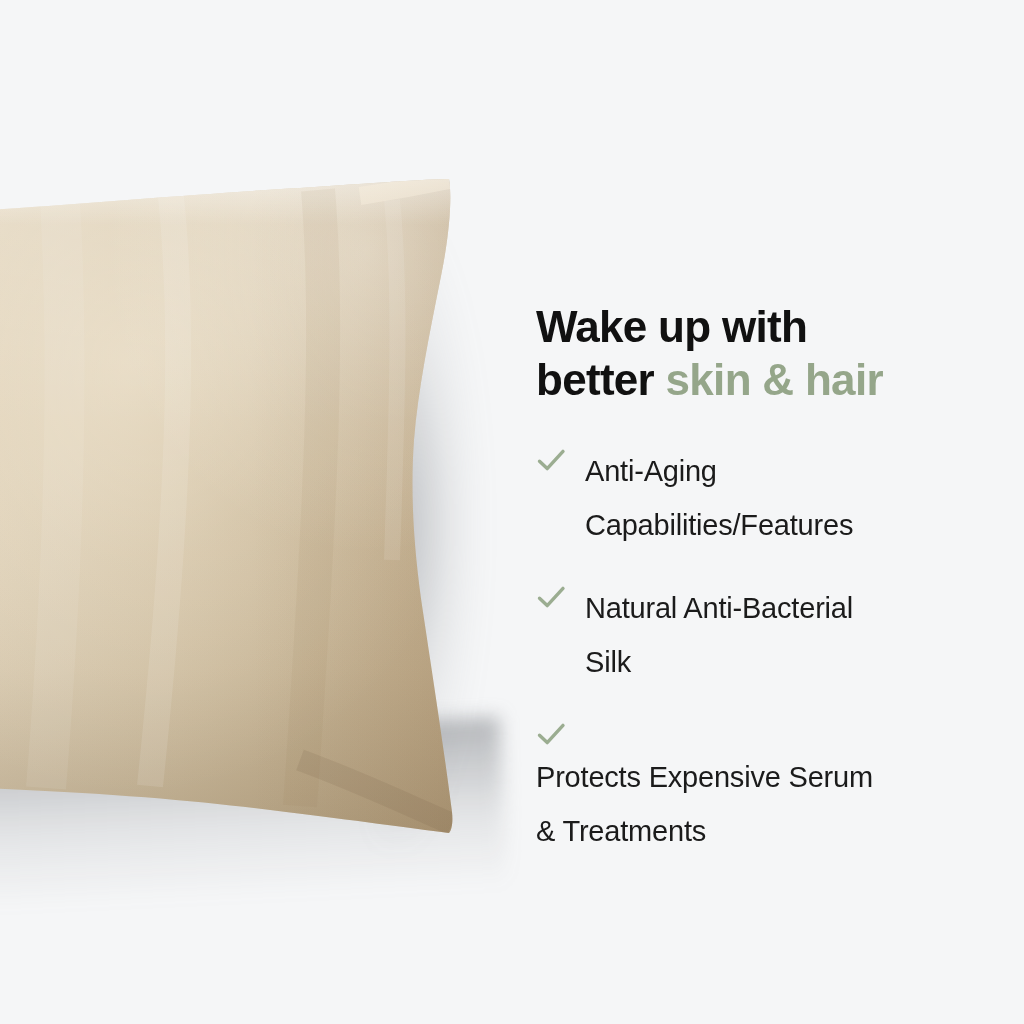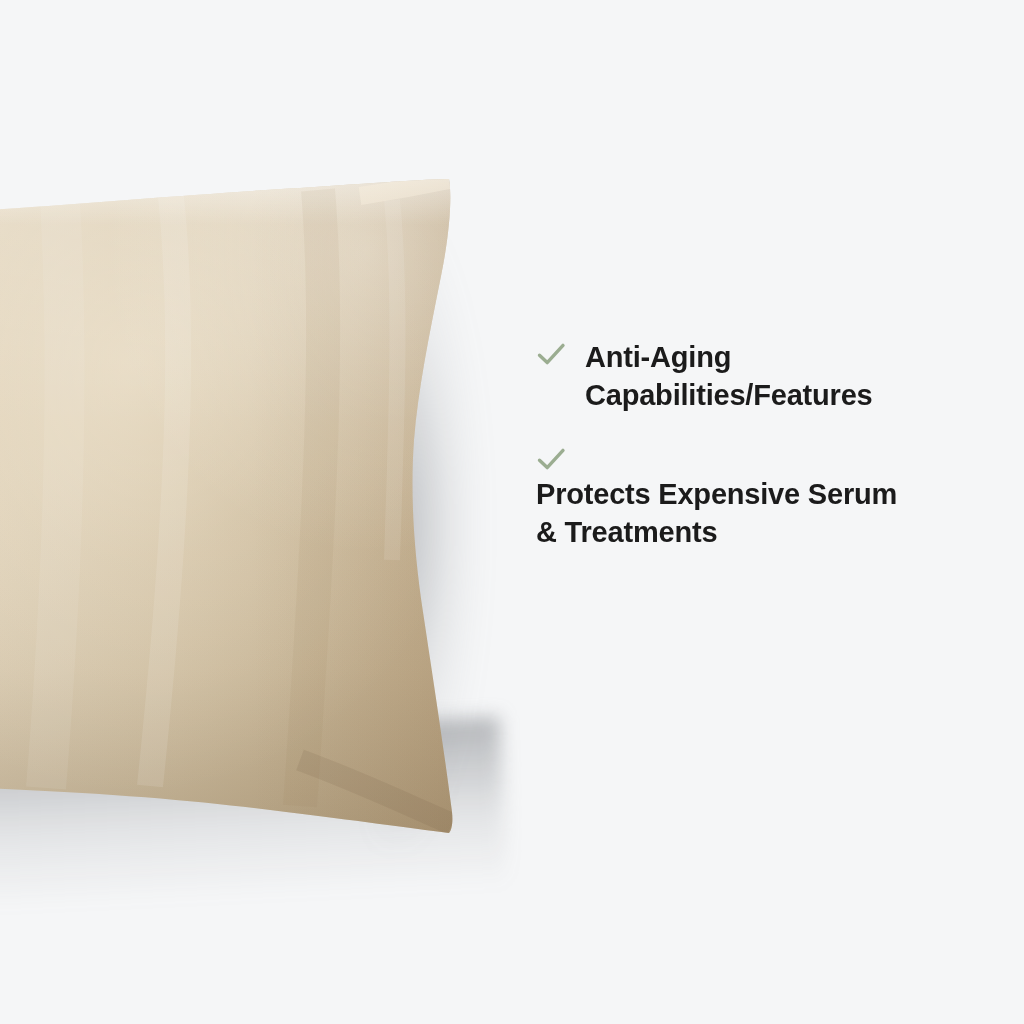--- a/index.html
+++ b/index.html
@@ -113,22 +113,22 @@
   .check-icon {
     flex: 0 0 auto;
     width: 30px;
     height: 30px;
     margin-top: 2px;
     margin-right: 19px;
   }
 
   .benefit-text {
     font-size: 29px;
-    line-height: 38px;
-    font-weight: 700;
+    line-height: 54px;
+    font-weight: 400;
     color: #1b1b1b;
     letter-spacing: -0.2px;
     white-space: pre-line;
   }
 </style>
 </head>
 <body>
 
 <div id="stage">
 
@@ -209,31 +209,39 @@
 
         <path d="M 300,760 C 360,782 410,806 452,824" stroke="#70573a" stroke-opacity="0.13" stroke-width="22" fill="none"></path>
 
         <path d="M 360,196 C 400,190 430,184 449,180" stroke="#fff6e6" stroke-opacity="0.34" stroke-width="18" fill="none"></path>
       </g>
     </svg>
   </div>
 
   <div id="copy-column">
 
+    <h1 id="headline"><span>Wake up with</span><br><span>better </span><span class="accent">skin &amp; hair</span></h1>
 
     <ul id="benefit-list">
 
       <li class="benefit-item">
         <svg class="check-icon" viewBox="0 0 30 30">
           <path d="M 3.5 15.2 L 11.2 22.6 L 27.0 5.4" fill="none" stroke="#9bad91" stroke-width="3.4" stroke-linecap="round" stroke-linejoin="round"></path>
         </svg>
         <span class="benefit-text">Anti-Aging
 Capabilities/Features</span>
       </li>
 
+      <li class="benefit-item">
+        <svg class="check-icon" viewBox="0 0 30 30">
+          <path d="M 3.5 15.2 L 11.2 22.6 L 27.0 5.4" fill="none" stroke="#9bad91" stroke-width="3.4" stroke-linecap="round" stroke-linejoin="round"></path>
+        </svg>
+        <span class="benefit-text">Natural Anti-Bacterial
+Silk</span>
+      </li>
 
       <li class="benefit-item">
         <svg class="check-icon" viewBox="0 0 30 30">
           <path d="M 3.5 15.2 L 11.2 22.6 L 27.0 5.4" fill="none" stroke="#9bad91" stroke-width="3.4" stroke-linecap="round" stroke-linejoin="round"></path>
         </svg>
         <span class="benefit-text">Protects Expensive Serum
 &amp; Treatments</span>
       </li>
 
     </ul>

